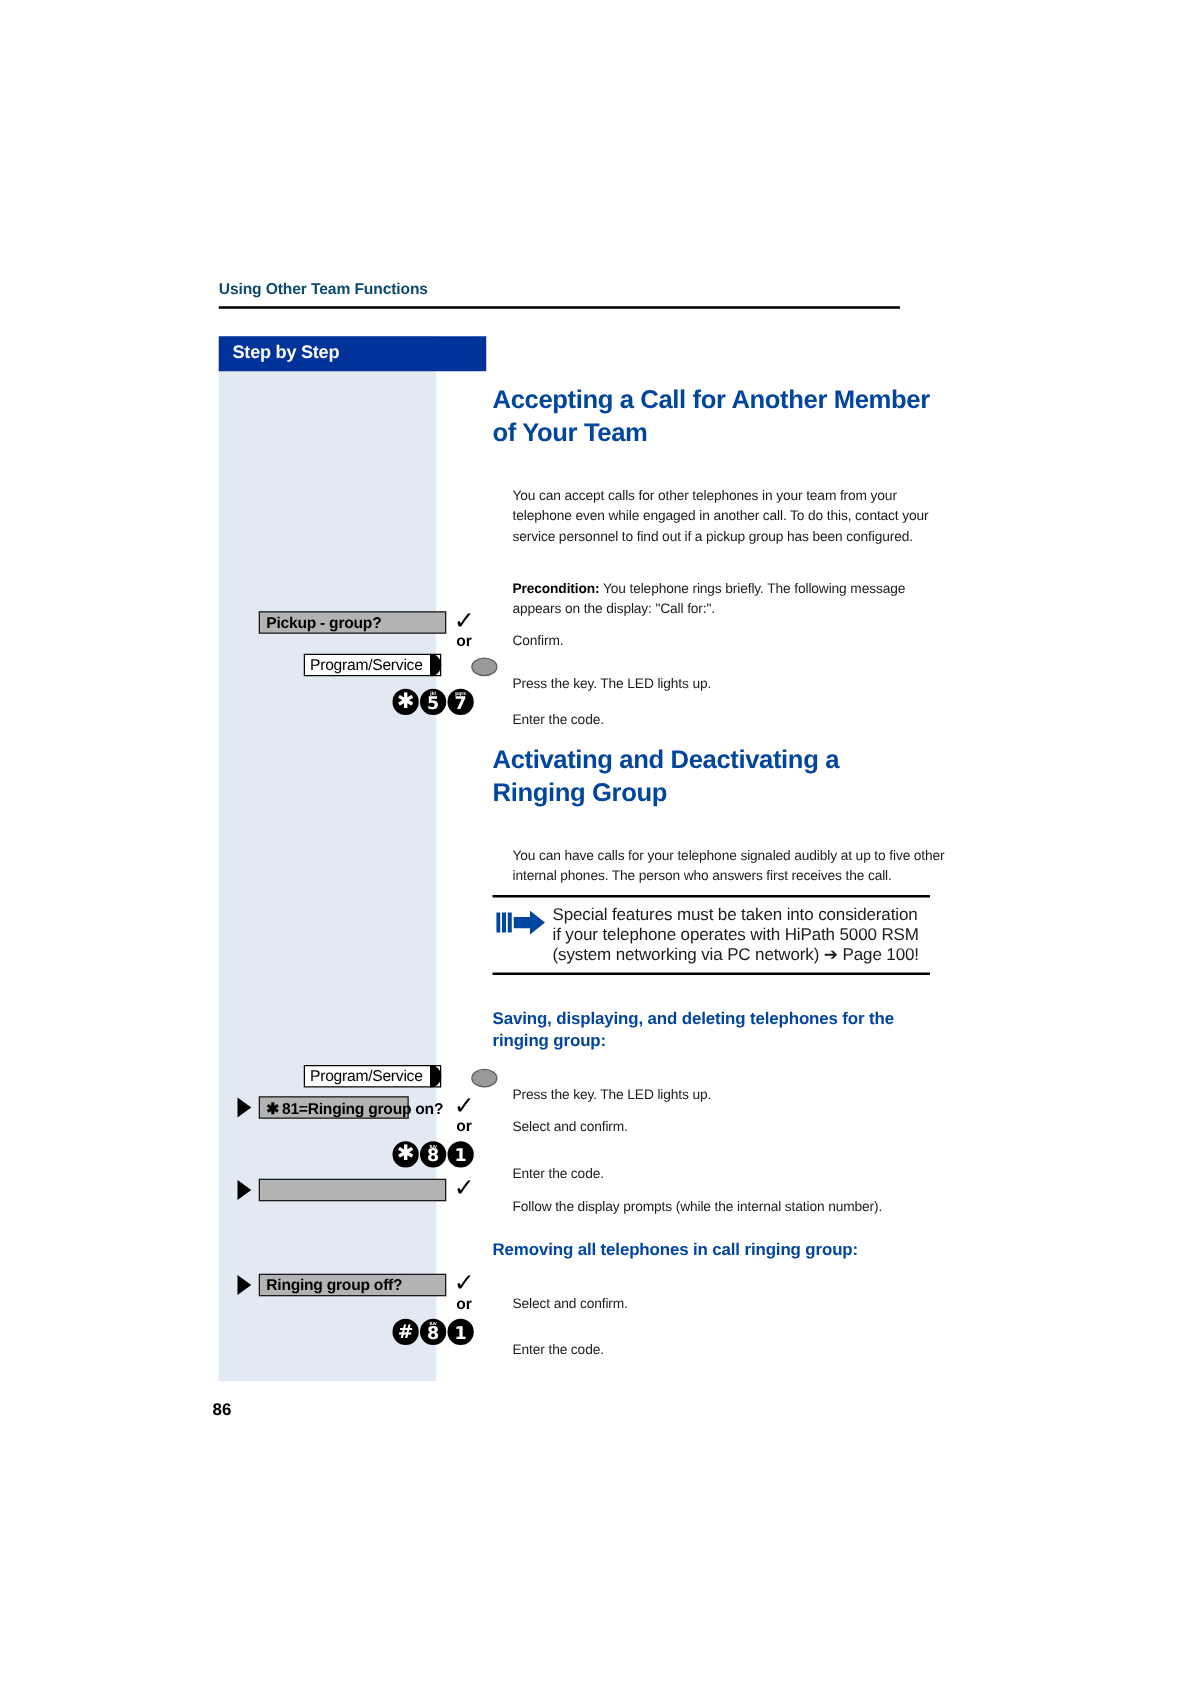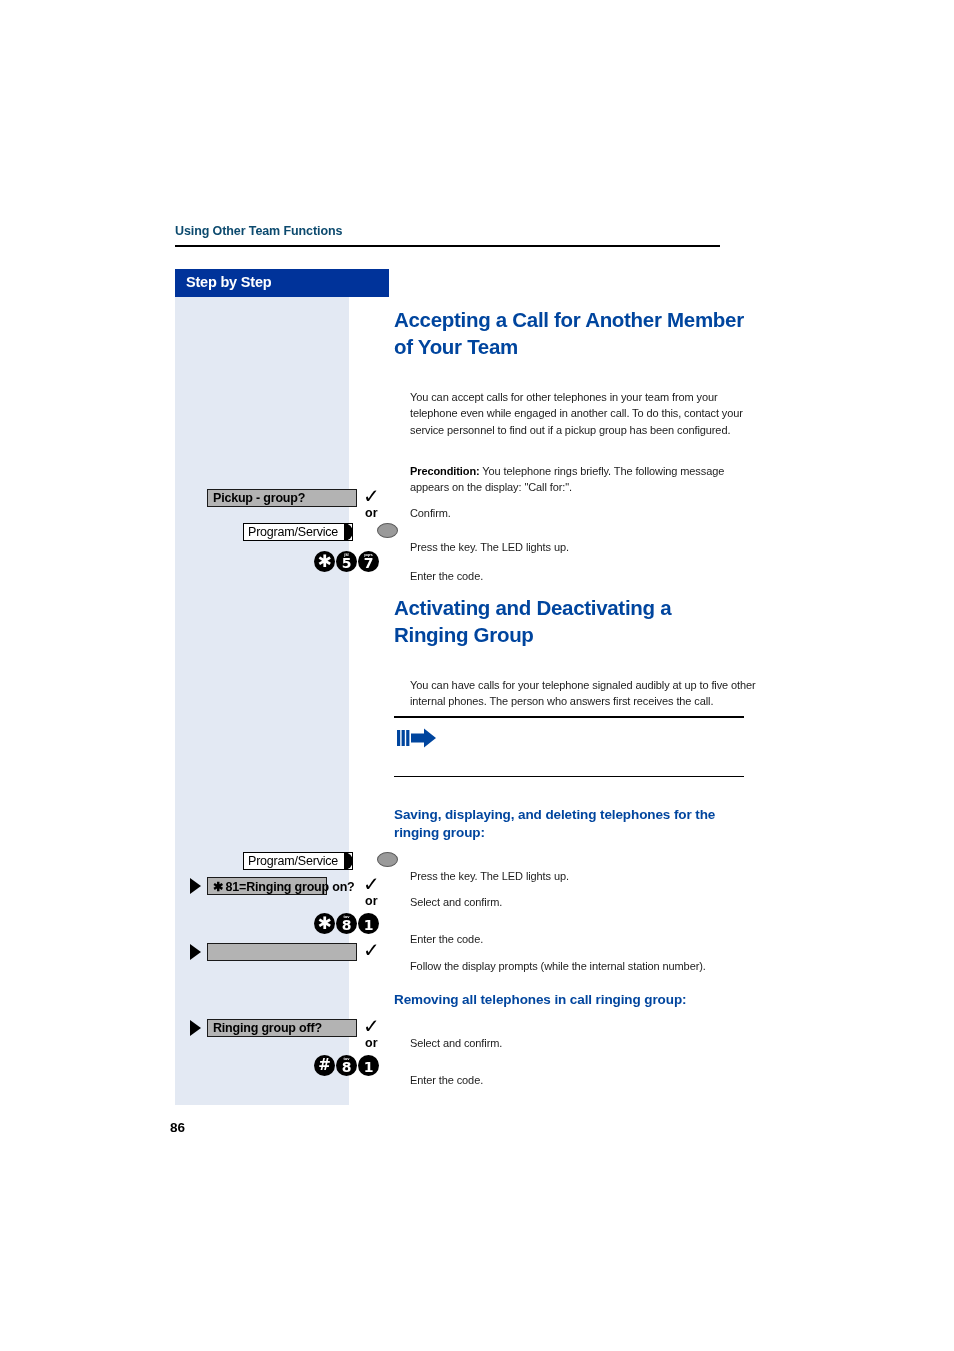--- a/index.html
+++ b/index.html
@@ -104,21 +104,21 @@
     position: absolute;
     font-size: 12.5px;
     font-weight: bold;
     color: #000;
   }
 
   
   .fnkey {
     position: absolute;
     display: flex;
-    align-items: flex-start;
+    align-items: flex-end;
     gap: 20px;
   }
   .fnkey-box {
     position: relative;
     height: 18px;
     background: #ffffff;
     border: 1.5px solid #000;
     box-sizing: border-box;
     display: flex;
     align-items: center;
@@ -377,20 +377,21 @@
   <div class="note-rule"></div>
   <div class="note-inner">
     <div class="note-icon">
       <svg width="40" height="20" viewBox="0 0 40 20" xmlns="http://www.w3.org/2000/svg">
         <rect x="0" y="2" width="3.2" height="16" fill="#00459e"></rect>
         <rect x="4.6" y="2" width="3.2" height="16" fill="#00459e"></rect>
         <rect x="9.2" y="2" width="3.2" height="16" fill="#00459e"></rect>
         <path d="M14 5.5 H27 V0.5 L39 10 L27 19.5 V14.5 H14 Z" fill="#00459e"></path>
       </svg>
     </div>
+    <div class="note-text">Special features must be taken into consideration if your telephone operates with HiPath 5000 RSM (system networking via PC network) ➔ Page 100!</div>
   </div>
   <div class="note-rule"></div>
 </div>
 
 <h2 class="sub" style="left:394px; top:806px;">Saving, displaying, and deleting telephones for the ringing group:</h2>
 
 <p class="body" style="left:394px; top:852px;">Press the key. The LED lights up.</p>
 <p class="body" style="left:394px; top:878px;">Select and confirm.</p>
 <p class="body" style="left:394px; top:915px;">Enter the code.</p>
 <p class="body" style="left:394px; top:942px;">Follow the display prompts (while the internal station number).</p>

